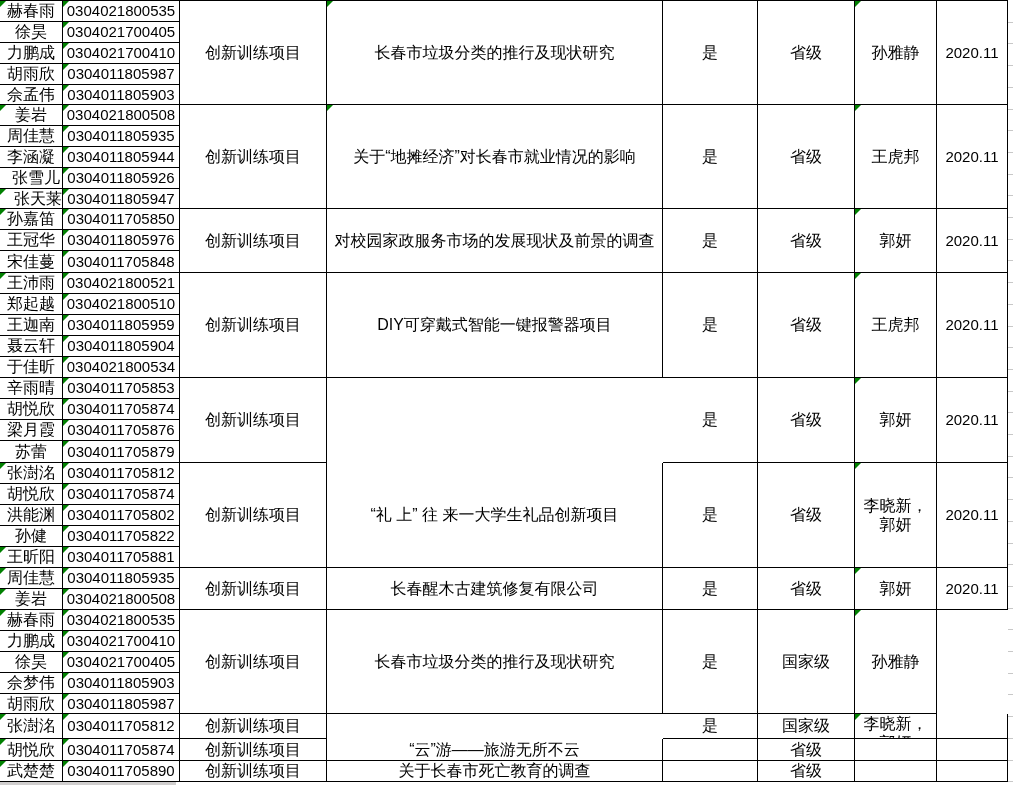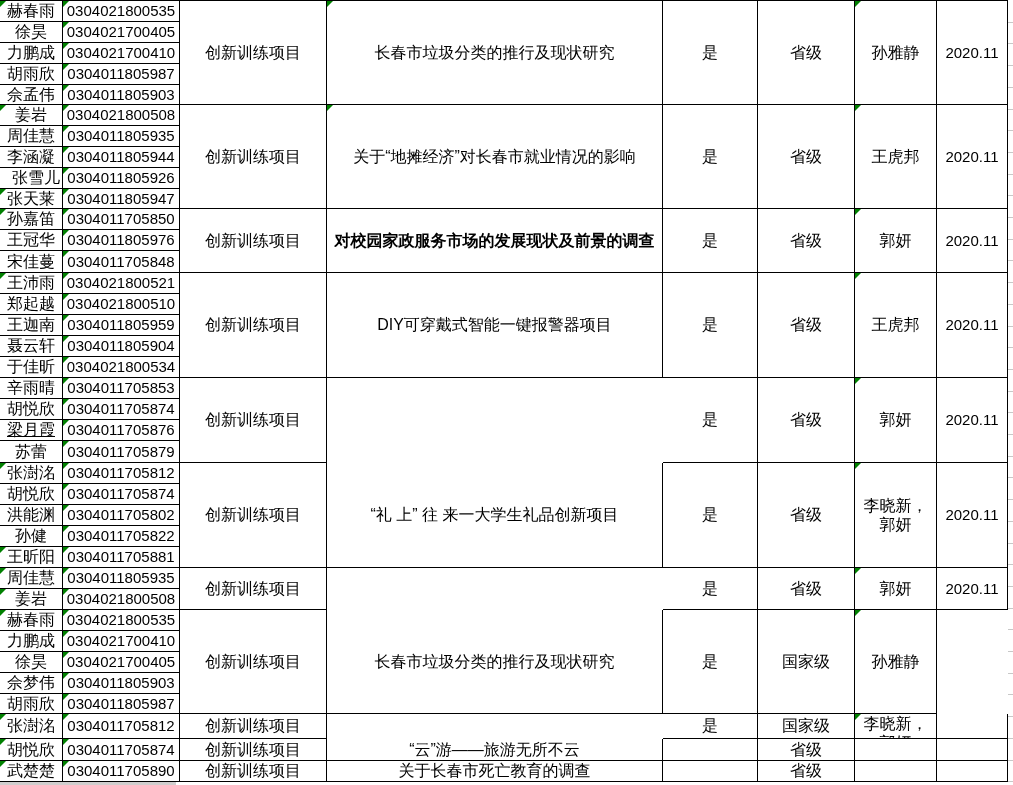--- a/index.html
+++ b/index.html
@@ -124,21 +124,21 @@
         <span>0304011805944</span>
         <i class="tri"></i>
       </div>
       <div class="cell c-name" style="grid-area: 9 / 1 / span 1; padding-left: 10px;">
         <span>张雪儿</span>
       </div>
       <div class="cell c-id" style="grid-area: 9 / 2 / span 1;">
         <span>0304011805926</span>
         <i class="tri"></i>
       </div>
-      <div class="cell c-name" style="grid-area: 10 / 1 / span 1;">
+      <div class="cell c-name" style="grid-area: 10 / 1 / span 1; justify-content: flex-end;">
         <span>张天莱</span>
         <i class="tri"></i>
       </div>
       <div class="cell c-id" style="grid-area: 10 / 2 / span 1;">
         <span>0304011805947</span>
         <i class="tri"></i>
       </div>
       <div class="cell c-type" style="grid-area: 6 / 3 / span 5;">
         <span>创新训练项目</span>
       </div>
@@ -177,21 +177,21 @@
       <div class="cell c-name" style="grid-area: 13 / 1 / span 1;">
         <span>宋佳蔓</span>
       </div>
       <div class="cell c-id" style="grid-area: 13 / 2 / span 1;">
         <span>0304011705848</span>
         <i class="tri"></i>
       </div>
       <div class="cell c-type" style="grid-area: 11 / 3 / span 3;">
         <span>创新训练项目</span>
       </div>
-      <div class="cell c-proj" style="grid-area: 11 / 4 / span 3; font-weight: bold;">
+      <div class="cell c-proj" style="grid-area: 11 / 4 / span 3;">
         <span>对校园家政服务市场的发展现状及前景的调查</span>
       </div>
       <div class="cell c-yes" style="grid-area: 11 / 5 / span 3;">
         <span>是</span>
       </div>
       <div class="cell c-level" style="grid-area: 11 / 6 / span 3;">
         <span>省级</span>
       </div>
       <div class="cell c-adv" style="grid-area: 11 / 7 / span 3;">
         <span>郭妍</span>
@@ -262,21 +262,21 @@
         <span>0304011705853</span>
         <i class="tri"></i>
       </div>
       <div class="cell c-name" style="grid-area: 20 / 1 / span 1;">
         <span>胡悦欣</span>
       </div>
       <div class="cell c-id" style="grid-area: 20 / 2 / span 1;">
         <span>0304011705874</span>
         <i class="tri"></i>
       </div>
-      <div class="cell c-name" style="grid-area: 21 / 1 / span 1; text-decoration: underline;">
+      <div class="cell c-name" style="grid-area: 21 / 1 / span 1;">
         <span>梁月霞</span>
       </div>
       <div class="cell c-id" style="grid-area: 21 / 2 / span 1;">
         <span>0304011705876</span>
         <i class="tri"></i>
       </div>
       <div class="cell c-name" style="grid-area: 22 / 1 / span 1;">
         <span>苏蕾</span>
       </div>
       <div class="cell c-id" style="grid-area: 22 / 2 / span 1;">
@@ -366,20 +366,23 @@
       <div class="cell c-name" style="grid-area: 29 / 1 / span 1;">
         <span>姜岩</span>
         <i class="tri"></i>
       </div>
       <div class="cell c-id" style="grid-area: 29 / 2 / span 1;">
         <span>0304021800508</span>
         <i class="tri"></i>
       </div>
       <div class="cell c-type" style="grid-area: 28 / 3 / span 2;">
         <span>创新训练项目</span>
+      </div>
+      <div class="cell c-proj" style="grid-area: 28 / 4 / span 2;">
+        <span>长春醒木古建筑修复有限公司</span>
       </div>
       <div class="cell c-yes" style="grid-area: 28 / 5 / span 2;">
         <span>是</span>
       </div>
       <div class="cell c-level" style="grid-area: 28 / 6 / span 2;">
         <span>省级</span>
       </div>
       <div class="cell c-adv" style="grid-area: 28 / 7 / span 2;">
         <span>郭妍</span>
         <i class="tri"></i>

